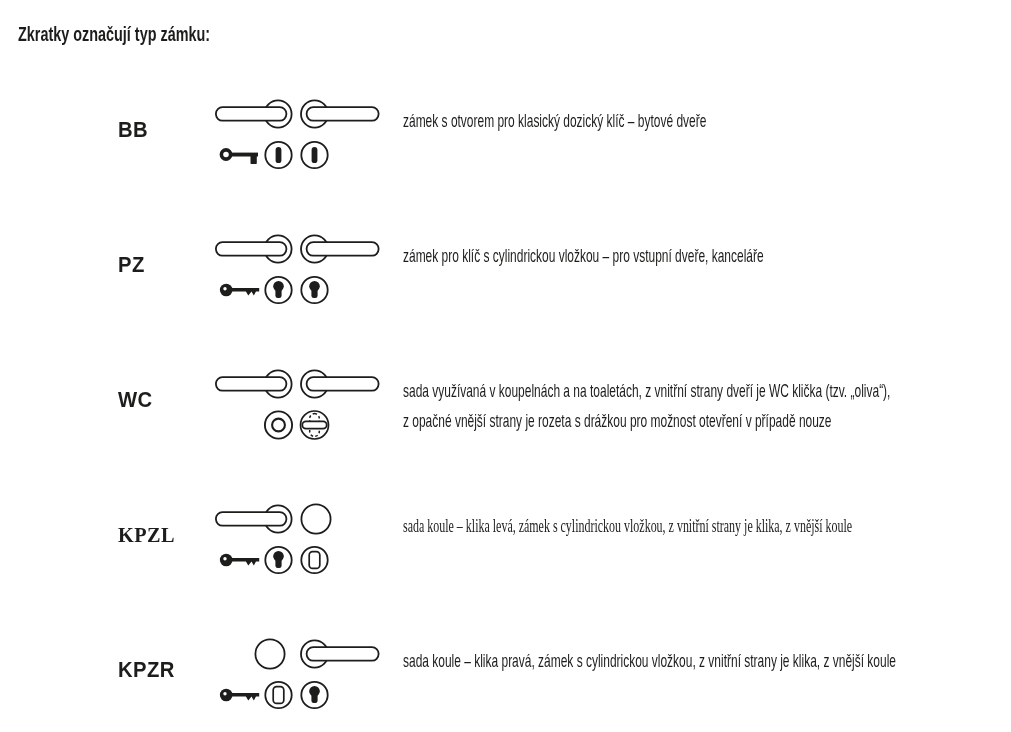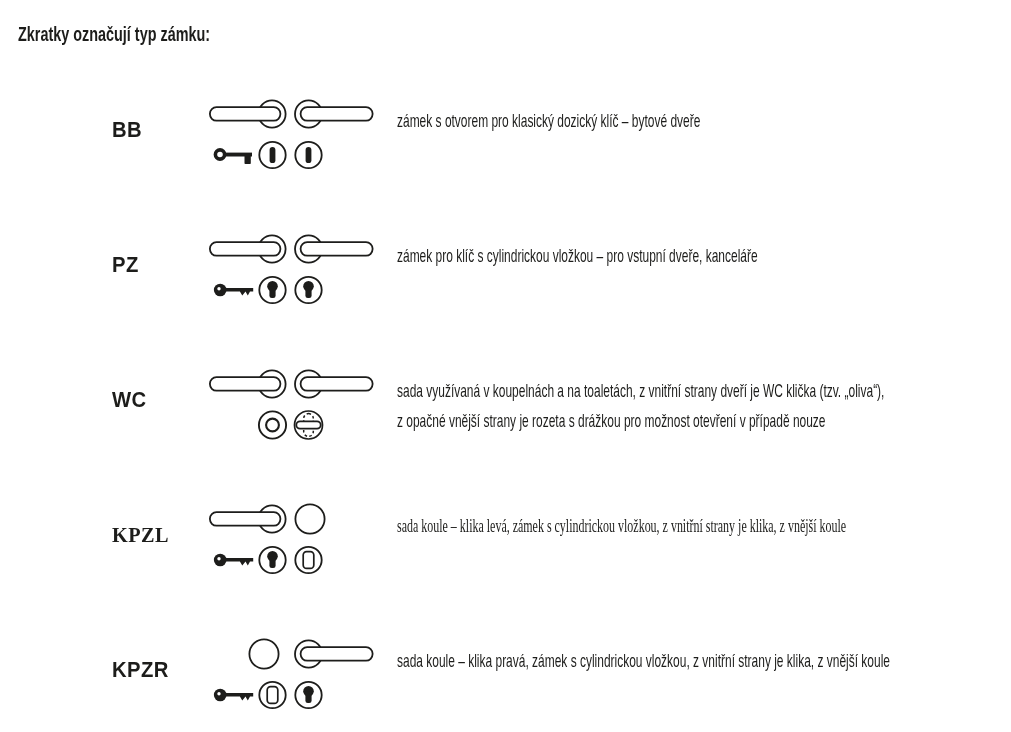--- a/index.html
+++ b/index.html
@@ -11,21 +11,21 @@
     font-family:"Liberation Sans", sans-serif;
     color:var(--ink);
     overflow:hidden;
   }
   .title {
     position:absolute; left:18px; top:22px;
     font-size:20px; font-weight:bold; line-height:1.2;
     white-space:nowrap;
     transform:scaleX(.72); transform-origin:0 0;
   }
-  .row { position:absolute; left:0; width:823px; height:84px; }
+  .row { position:absolute; left:6px; width:823px; height:84px; }
   .code {
     position:absolute; left:112px; top:27px;
     font-size:22px; font-weight:bold; line-height:1;
     letter-spacing:.5px; white-space:nowrap;
     transform:scaleX(.92); transform-origin:0 0;
   }
   .icons { position:absolute; left:200px; top:0; }
   .desc {
     position:absolute; left:397px; top:14px;
     font-size:19px; line-height:30px;

